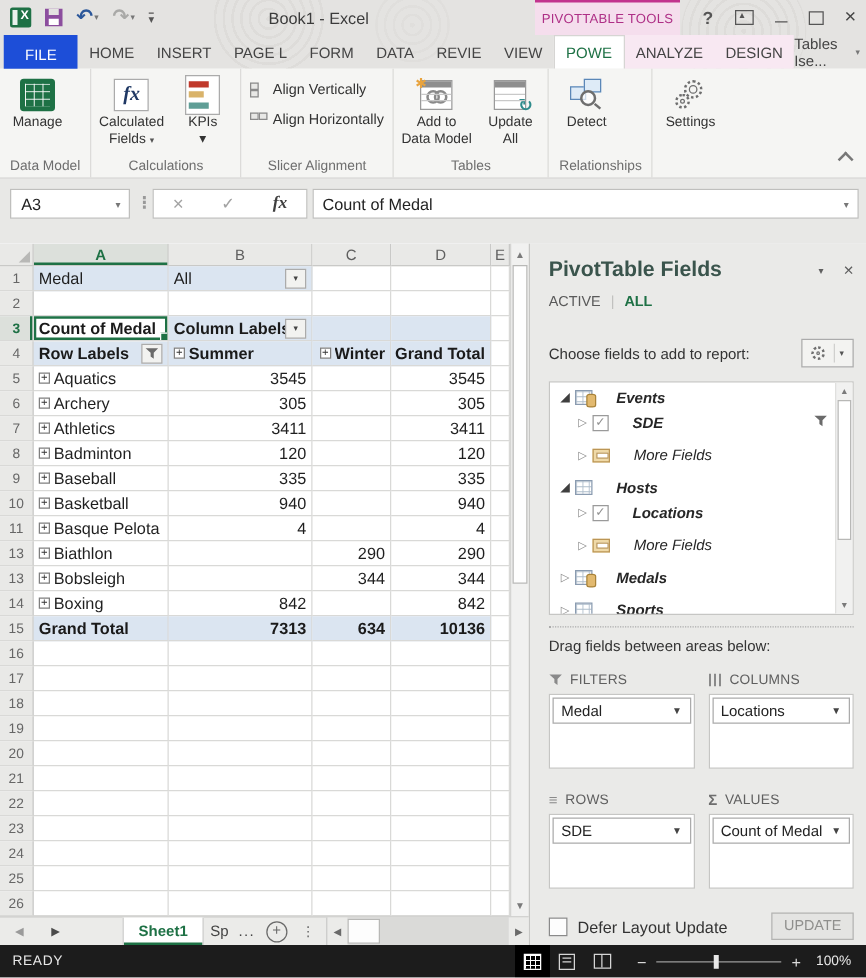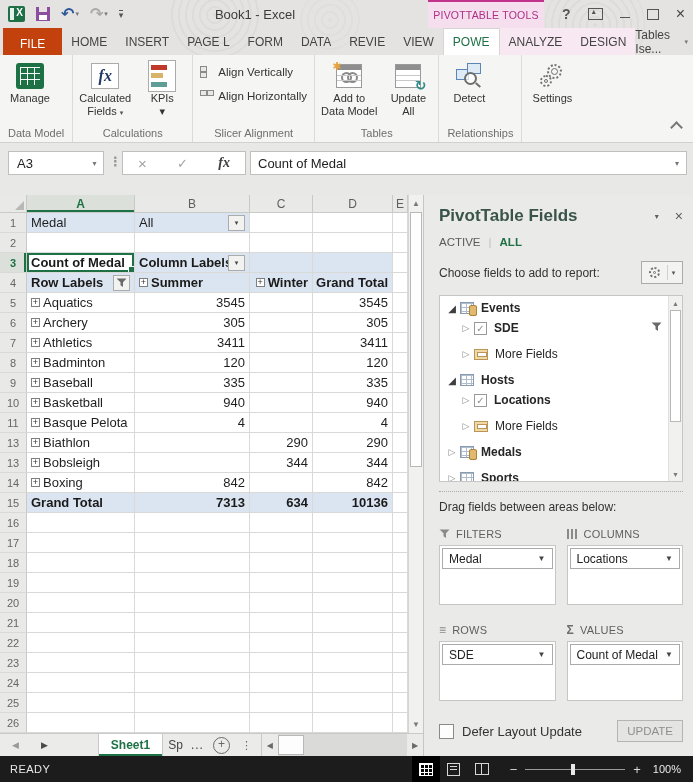--- a/index.html
+++ b/index.html
@@ -29,21 +29,21 @@
   .winctl{position:absolute;right:8px;top:0;height:28px;display:flex;align-items:center;gap:17px;color:#555;}
   .w-help{font-size:14px;font-weight:bold;color:#555;}
   .w-ribopt{width:13px;height:10px;border:1px solid #555;position:relative;}
   .w-ribopt::after{content:"▴";position:absolute;left:3px;top:-2px;font-size:8px;color:#555;}
   .w-min{width:10px;height:1px;background:#555;margin-top:6px;}
   .w-max{width:10px;height:9px;border:1.5px solid #555;}
   .w-close{font-size:16px;color:#444;line-height:16px;}
   
   .tabrow{position:absolute;top:28px;left:0;right:0;height:27px;display:flex;align-items:stretch;}
   .tab{padding:0 9px;font-size:12px;color:#444;display:flex;align-items:center;white-space:nowrap;}
-  .tab.file{background:#c2410c;color:#fff;padding:16px 17px;margin-left:3px;}
+  .tab.file{background:#1d4ed8;color:#fff;padding:16px 17px;margin-left:3px;}
   .tab.active{background:#fff;color:#1E7145;border:1px solid #D6D5D3;border-bottom:none;}
   .ctxwrap{display:flex;background:#F8E8F2;}
   .userblock{margin-left:auto;display:flex;align-items:center;gap:7px;padding-right:5px;font-size:12px;color:#444;}
   .user-dd{font-size:7px;color:#777;}
   
   .ribbon{position:absolute;top:55px;left:0;right:0;height:88px;background:#F5F5F3;border-bottom:1px solid #D2D1CF;display:flex;box-sizing:border-box;}
   .rgroup{display:flex;flex-direction:column;border-right:1px solid #DCDBD9;}
   .rg-body{flex:1;display:flex;align-items:flex-start;padding:4px 3px 0;gap:1px;}
   .rg-label{text-align:center;font-size:11px;color:#6E6E6E;padding:0 8px 3px;white-space:nowrap;}
   .bb{display:flex;flex-direction:column;align-items:center;min-width:48px;padding:1px 3px;}
@@ -132,32 +132,32 @@
   .panel{position:absolute;left:423px;top:195px;width:270px;height:561px;background:#EAEAE8;border-left:1px solid #C6C6C4;box-sizing:border-box;overflow:hidden;}
   .p-inner{padding:0 10px 0 15px;}
   .p-titlerow{margin-top:11px;display:flex;align-items:center;}
   .p-title{font-size:17px;color:#3A544C;font-weight:bold;}
   .p-ticons{margin-left:auto;display:flex;align-items:center;gap:16px;color:#5F5F5F;}
   .p-dd{font-size:8px;} .p-x{font-size:14px;line-height:14px;}
   .p-tabs{margin-top:10px;display:flex;align-items:center;gap:8px;font-size:11.5px;}
   .p-tab-active{color:#5A5A5A;}
   .p-tab-sep{color:#C0C0BE;}
   .p-tab-all{color:#1E7145;font-weight:bold;}
-  .p-chooserow{margin-top:13px;display:flex;align-items:center;}
+  .p-chooserow{margin-top:23px;display:flex;align-items:center;}
   .p-choose{font-size:12px;color:#333;}
   .gearbtn{margin-left:auto;width:42px;height:23px;box-sizing:border-box;border:1px solid #ABABAB;background:#F3F3F1;display:flex;align-items:center;justify-content:space-evenly;}
   .gearbtn .gear{width:11px;height:11px;}
   .gearbtn .gb-dd{font-size:7px;color:#555;border-left:1px solid #D0D0CE;padding-left:4px;height:15px;display:flex;align-items:center;}
   .fieldlist{margin-top:11px;height:187px;background:#fff;border:1px solid #C6C6C4;box-sizing:border-box;position:relative;overflow:hidden;}
   .fl-rows{position:absolute;left:0;top:2px;right:14px;}
   .frow{display:flex;align-items:center;height:20px;font-size:12px;color:#262626;}
   .frow.gap{margin-top:6px;}
   .frow .tw{flex:none;width:12px;text-align:center;color:#8A8A8A;font-size:9px;}
   .frow .tw.exp{color:#3F3F3F;font-size:10px;}
-  .frow .fl-label{margin-left:7px;white-space:nowrap;}
+  .frow .fl-label{margin-left:19px;white-space:nowrap;font-style:italic;}
   .frow.bold .fl-label{font-weight:bold;}
   .frow .ffunnel{margin-left:auto;margin-right:6px;}
   .cb{flex:none;width:13px;height:13px;box-sizing:border-box;border:1px solid #9A9A9A;background:#fff;display:flex;align-items:center;justify-content:center;color:#8F8F8F;font-size:10px;font-weight:bold;margin-left:2px;}
   .ico-table{flex:none;width:14px;height:12px;box-sizing:border-box;border:1px solid #8A9BB0;background-color:#fff;position:relative;margin-left:2px;
      background-image:linear-gradient(#AEBDCB 1px,transparent 1px),linear-gradient(90deg,#AEBDCB 1px,transparent 1px);background-size:5px 4px;}
   .ico-table.db::after{content:"";position:absolute;right:-4px;bottom:-3px;width:6px;height:9px;background:#E2B96F;border:1px solid #A98339;border-radius:3px/2px;}
   .ico-more{flex:none;width:14px;height:11px;box-sizing:border-box;background:#EFD9A7;border:1px solid #BB9555;position:relative;margin-left:2px;}
   .ico-more::after{content:"";position:absolute;left:2px;bottom:2px;width:8px;height:3px;background:#fff;border:1px solid #BB9555;}
   .flscroll{position:absolute;right:0;top:0;bottom:0;width:13px;background:#F1F1F0;border-left:1px solid #E0E0DE;}
   .flscroll .up,.flscroll .dn{position:absolute;left:0;right:0;height:14px;display:flex;align-items:center;justify-content:center;color:#7A7A7A;font-size:7px;}

